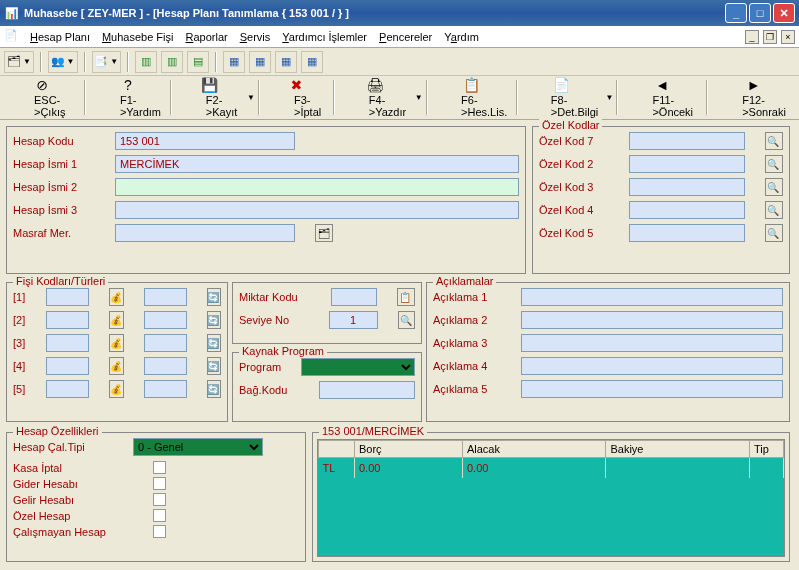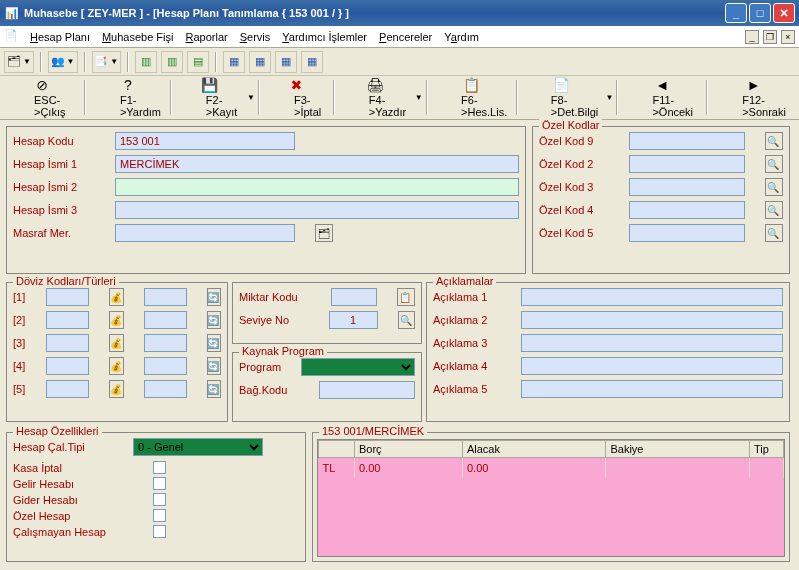--- a/index.html
+++ b/index.html
@@ -38,21 +38,21 @@
 
 .lbl-red { color: #a00000; }
 .inbox { background: #d8e4f8; border: 1px solid #7f9db9; height: 18px; padding: 1px 4px; display: flex; align-items: center; color: #a00000; }
 .inbox.green { background: #d8f8e0; }
 .smallbtn { width: 18px; height: 18px; border: 1px solid #888; background: #ece9d8; display: inline-flex; align-items: center; justify-content: center; font-size: 10px; }
 
 .row { display: flex; align-items: center; margin: 5px 6px; gap: 20px; }
 .row .l { width: 82px; }
 .row .f { flex: 1; }
 
-.grid { position: absolute; border: 1px solid #888; background: #f9a8d4; }
+.grid { position: absolute; border: 1px solid #888; background: #14b8a6; }
 .grid table { width: 100%; border-collapse: collapse; }
 .grid th { background: #ece9d8; border: 1px solid #aca899; text-align: left; padding: 2px 4px; font-weight: normal; }
 .grid td { border-right: 1px solid #e0dcc0; padding: 4px 4px; color: #a00000; }
 
 .check { width: 13px; height: 13px; border: 1px solid #7f9db9; background: #fff; }
 
 select.combo { background: #15803d; border: 1px solid #7f9db9; height: 18px; font-size: 11px; width: 100%; }
 </style>
 </head>
 <body>
@@ -180,21 +180,21 @@
         <div class="inbox" style="width:180px">
           <span></span>
         </div>
         <div class="smallbtn">🗂</div>
       </div>
   </div>
 
   <div class="fieldset" style="left:532px; top:6px; width:258px; height:148px;">
     <div class="legend">Özel Kodlar</div>
     <div class="row">
-        <div class="l lbl-red" style="width:70px">Özel Kod 9</div>
+        <div class="l lbl-red" style="width:70px">Özel Kod 7</div>
         <div class="inbox f"></div>
         <div class="smallbtn">🔍</div>
       </div>
     <div class="row">
         <div class="l lbl-red" style="width:70px">Özel Kod 2</div>
         <div class="inbox f"></div>
         <div class="smallbtn">🔍</div>
       </div>
     <div class="row">
         <div class="l lbl-red" style="width:70px">Özel Kod 3</div>
@@ -207,21 +207,21 @@
         <div class="smallbtn">🔍</div>
       </div>
     <div class="row">
         <div class="l lbl-red" style="width:70px">Özel Kod 5</div>
         <div class="inbox f"></div>
         <div class="smallbtn">🔍</div>
       </div>
   </div>
 
   <div class="fieldset" style="left:6px; top:162px; width:222px; height:140px;">
-    <div class="legend">Döviz Kodları/Türleri</div>
+    <div class="legend">Fişi Kodları/Türleri</div>
     <div class="row">
         <div class="lbl-red" style="width:20px">[1]</div>
         <div class="inbox" style="width:60px"></div>
         <div class="smallbtn">💰</div>
         <div class="inbox" style="width:60px"></div>
         <div class="smallbtn">🔄</div>
       </div>
     <div class="row">
         <div class="lbl-red" style="width:20px">[2]</div>
         <div class="inbox" style="width:60px"></div>
@@ -307,25 +307,25 @@
     <div class="legend">Hesap Özellikleri</div>
     <div class="row">
         <div class="l lbl-red" style="width:100px">Hesap Çal.Tipi</div>
         <select class="combo" style="width:130px"><option>0 - Genel</option></select>
       </div>
     <div class="row" style="margin:3px 6px">
         <div class="l lbl-red" style="width:120px">Kasa İptal</div>
         <div class="check"></div>
       </div>
     <div class="row" style="margin:3px 6px">
+        <div class="l lbl-red" style="width:120px">Gider Hesabı</div>
+        <div class="check"></div>
+      </div>
+    <div class="row" style="margin:3px 6px">
         <div class="l lbl-red" style="width:120px">Gelir Hesabı</div>
-        <div class="check"></div>
-      </div>
-    <div class="row" style="margin:3px 6px">
-        <div class="l lbl-red" style="width:120px">Gider Hesabı</div>
         <div class="check"></div>
       </div>
     <div class="row" style="margin:3px 6px">
         <div class="l lbl-red" style="width:120px">Özel Hesap</div>
         <div class="check"></div>
       </div>
     <div class="row" style="margin:0 6px">
         <div class="l lbl-red" style="width:120px">Çalışmayan Hesap</div>
         <div class="check"></div>
       </div>

